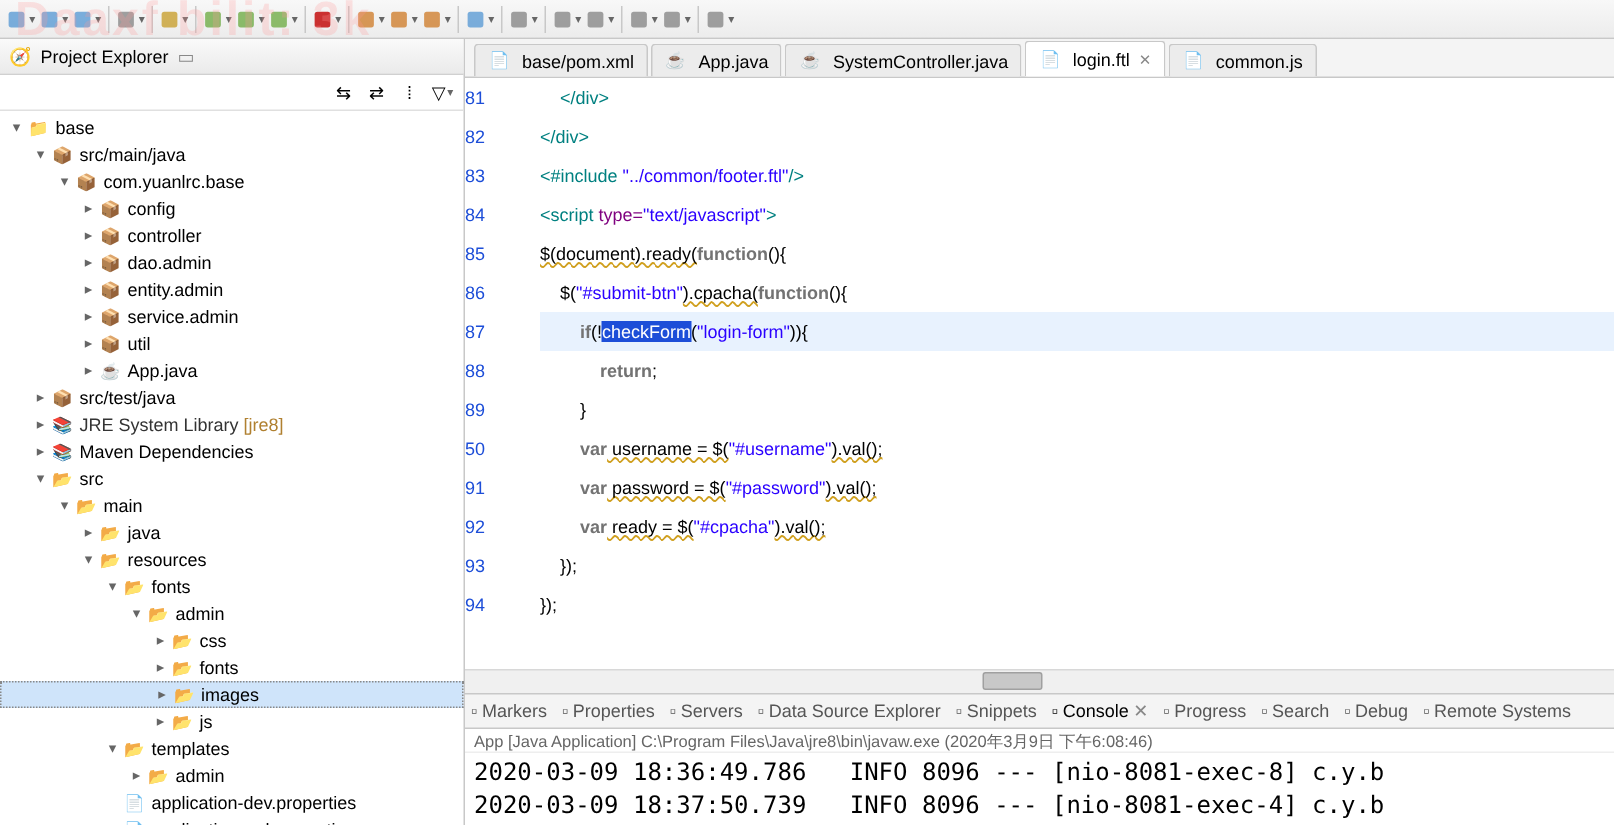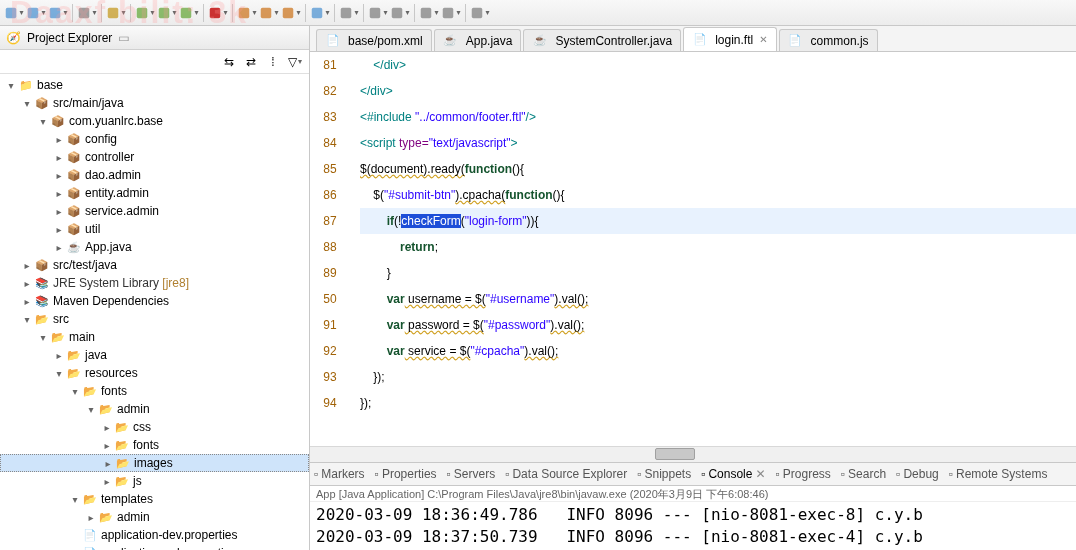--- a/index.html
+++ b/index.html
@@ -18,23 +18,23 @@
 .tw{width:14px;text-align:center;color:#666;font-size:10px;cursor:pointer}
 .ic{width:16px;height:16px;margin-right:3px;display:inline-flex;align-items:center;justify-content:center;font-size:11px}
 .editor-area{flex:1;display:flex;flex-direction:column}
 .tabs{height:26px;background:#f4f4f4;border-bottom:1px solid #c8c8c8;display:flex;align-items:end;padding-left:6px;gap:0}
 .tab{height:22px;padding:0 8px;display:flex;align-items:center;gap:4px;border:1px solid #c8c8c8;border-bottom:none;background:#ececec;border-radius:3px 3px 0 0;margin-right:2px;cursor:pointer;font-size:11px}
 .tab.active{background:#fff;height:24px}
 .tab .x{color:#888;font-size:10px;margin-left:2px}
 .code{flex:1;overflow:auto;font-family:Consolas,monospace;font-size:18px;line-height:26px;background:#fff;position:relative}
 .code-line{display:flex}
 .code-line.hl{background:#e8f2fe}
-.gutter{width:50px;text-align:center;padding-right:10px;color:#a16207;background:#fff;user-select:none;flex-shrink:0}
+.gutter{width:50px;text-align:left;padding-right:10px;color:#1d4ed8;background:#fff;user-select:none;flex-shrink:0}
 .code-text{white-space:pre;color:#000}
-.kw{color:#14532d;font-weight:bold}
+.kw{color:#737373;font-weight:bold}
 .str{color:#2a00ff}
 .tag{color:#008080}
 .attr{color:#7f007f}
 .sel-token{background:#1d4ed8;color:#fff}
 .wavy{text-decoration:underline wavy #d0a020;text-decoration-skip-ink:none}
 .scrollbar-h{height:16px;background:#f0f0f0;border-top:1px solid #d8d8d8;display:flex;align-items:center}
 .sb-track{flex:1;height:14px;position:relative}
 .sb-thumb{position:absolute;left:45%;width:40px;height:12px;background:#c8c8c8;border:1px solid #a0a0a0;border-radius:2px}
 .bottom-tabs{height:24px;background:#f4f4f4;border-top:1px solid #c8c8c8;border-bottom:1px solid #c8c8c8;display:flex;align-items:center;padding:0 4px;gap:10px;font-size:11px}
 .btab{display:flex;align-items:center;gap:3px;color:#555;cursor:pointer}
@@ -373,21 +373,21 @@
         <div class="code-line">
           <span class="gutter">50</span>
           <span class="code-text">        <span class="kw">var</span><span class="wavy"> username = $(</span><span class="str">"#username"</span><span class="wavy">).val();</span></span>
         </div>
         <div class="code-line">
           <span class="gutter">91</span>
           <span class="code-text">        <span class="kw">var</span><span class="wavy"> password = $(</span><span class="str">"#password"</span><span class="wavy">).val();</span></span>
         </div>
         <div class="code-line">
           <span class="gutter">92</span>
-          <span class="code-text">        <span class="kw">var</span><span class="wavy"> service = $(</span><span class="str">"#cpacha"</span><span class="wavy">).val();</span></span>
+          <span class="code-text">        <span class="kw">var</span><span class="wavy"> ready = $(</span><span class="str">"#cpacha"</span><span class="wavy">).val();</span></span>
         </div>
         <div class="code-line">
           <span class="gutter">93</span>
           <span class="code-text">    });</span>
         </div>
         <div class="code-line">
           <span class="gutter">94</span>
           <span class="code-text">});</span>
         </div>
       </div>

